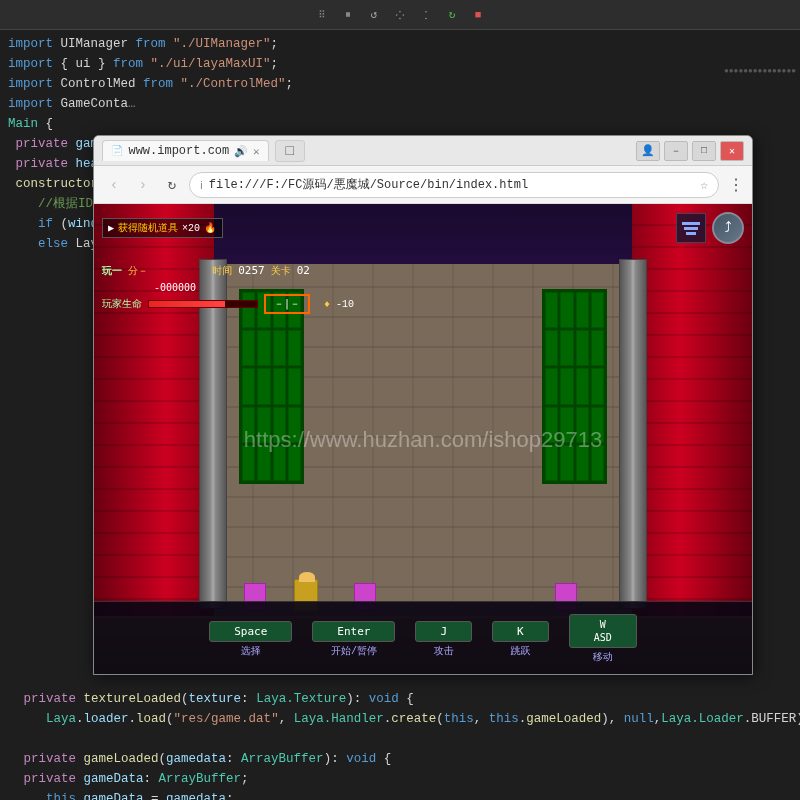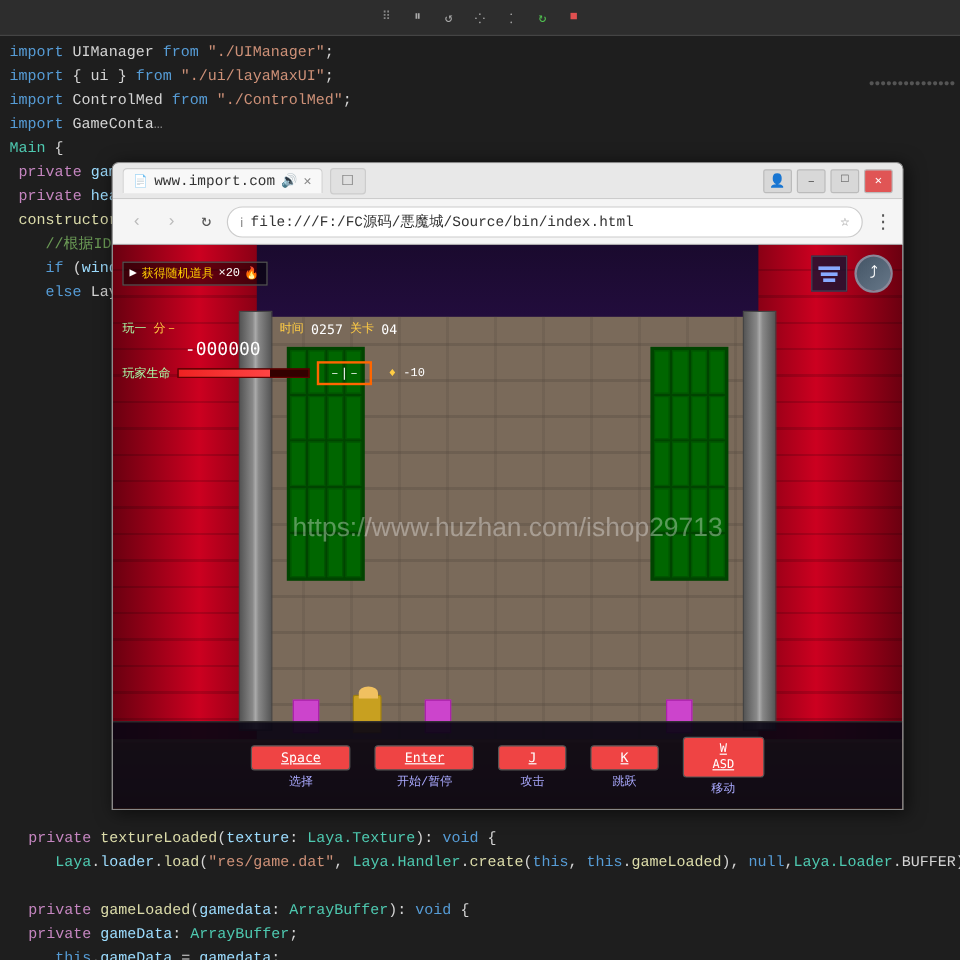--- a/index.html
+++ b/index.html
@@ -361,28 +361,27 @@
       z-index: 20;
     }
 
     .ctrl-btn {
       display: flex;
       flex-direction: column;
       align-items: center;
       gap: 2px;
     }
     .ctrl-key {
-      background: #ef4444;
+      background: #14532d;
       border: 1px solid #555;
       border-radius: 3px;
       padding: 3px 24px;
       font-size: 11px;
       color: white;
       font-family: monospace;
-      text-decoration: underline;
     }
     .ctrl-label {
       font-size: 10px;
       color: #aaaaff;
     }
 
     
     .watermark {
       position: absolute;
       top: 50%;
@@ -538,27 +537,27 @@
             <div style="width:18px;height:3px;background:#88aaff;"></div>
             <div style="width:14px;height:3px;background:#88aaff;"></div>
             <div style="width:10px;height:3px;background:#88aaff;"></div>
           </div>
           <div style="width:32px;height:32px;background:linear-gradient(135deg,#445566,#667788);border-radius:50%;border:2px solid #889;display:flex;align-items:center;justify-content:center;color:#fff;font-size:14px;">⤴</div>
         </div>
       </div>
 
       <div style="position:absolute;top:42px;left:0;right:0;z-index:15;padding:2px 8px;display:flex;flex-direction:column;gap:1px;">
         <div style="display:flex;align-items:center;gap:6px;font-size:11px;color:white;font-family:monospace;">
-          <span style="color:#aaffaa;font-size:10px;">玩一</span>
+          <span style="color:#aaffaa;font-size:10px;font-weight:bold;">玩一</span>
           <span style="color:#ffcc44;font-size:10px;">分－</span>
-          <span style="color:white;font-size:15px;margin-top:34px;">-000000</span>
+          <span style="color:white;font-size:10px;margin-top:34px;">-000000</span>
           <span style="margin-left:10px;color:#ffcc44;font-size:10px;">时间</span>
           <span style="color:white;font-size:11px;">0257</span>
           <span style="color:#ffcc44;font-size:10px;">关卡</span>
-          <span style="color:white;font-size:11px;">04</span>
+          <span style="color:white;font-size:11px;">02</span>
         </div>
         <div style="display:flex;align-items:center;gap:6px;">
           <span style="font-size:10px;color:#aaffaa;">玩家生命</span>
           <div style="width:110px;height:8px;background:#300;border:1px solid #600;">
             <div style="width:70%;height:100%;background:linear-gradient(90deg,#ee2222,#ff4444);"></div>
           </div>
           <div style="background:transparent;border:2px solid #ff6600;padding:1px 8px;color:white;font-size:10px;font-family:monospace;">－|－</div>
           <span style="margin-left:8px;font-size:10px;color:#ffcc44;">♦</span>
           <span style="font-size:10px;color:white;">-10</span>
         </div>

